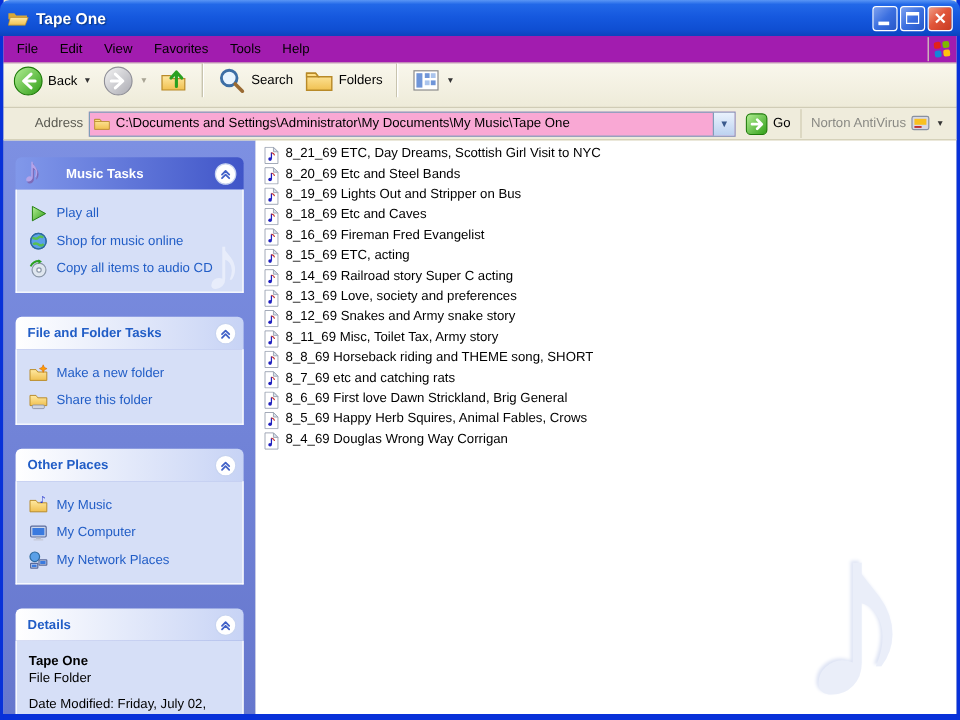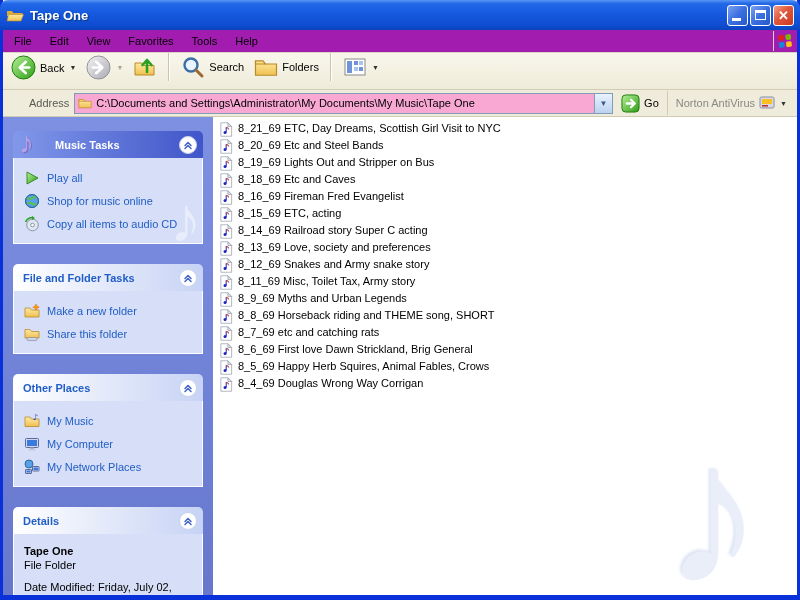--- a/index.html
+++ b/index.html
@@ -471,26 +471,20 @@
       <div class="file-row">
         <svg class="ico16">
             <use href="#i-file-note"></use>
           </svg>
         <span>8_11_69 Misc, Toilet Tax, Army story</span>
       </div>
       <div class="file-row">
         <svg class="ico16">
             <use href="#i-file-note"></use>
           </svg>
-        <span>8_9_69 Myths and Urban Legends</span>
-      </div>
-      <div class="file-row">
-        <svg class="ico16">
-            <use href="#i-file-note"></use>
-          </svg>
         <span>8_8_69 Horseback riding and THEME song, SHORT</span>
       </div>
       <div class="file-row">
         <svg class="ico16">
             <use href="#i-file-note"></use>
           </svg>
         <span>8_7_69 etc and catching rats</span>
       </div>
       <div class="file-row">
         <svg class="ico16">

